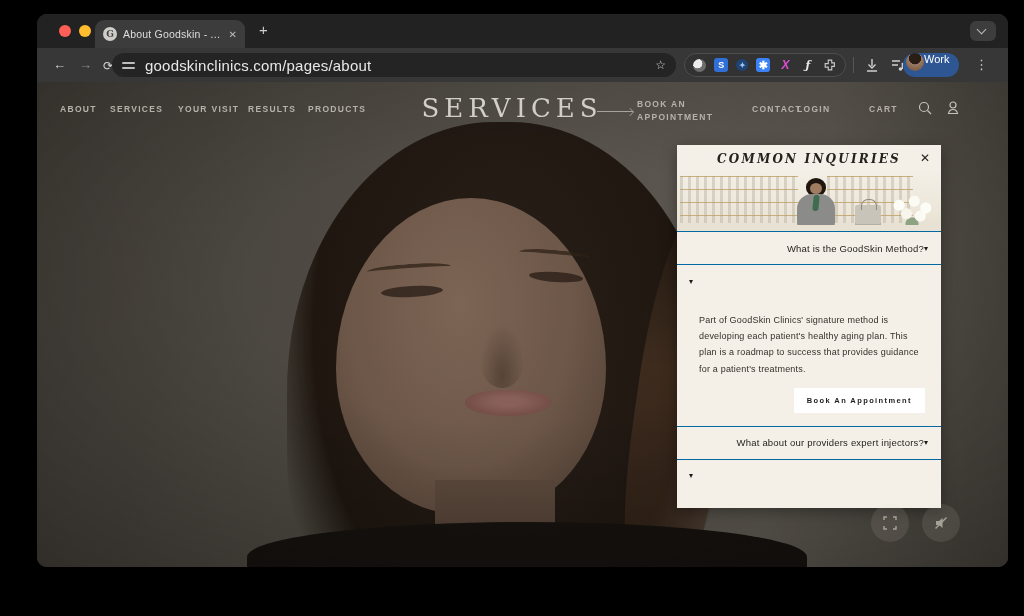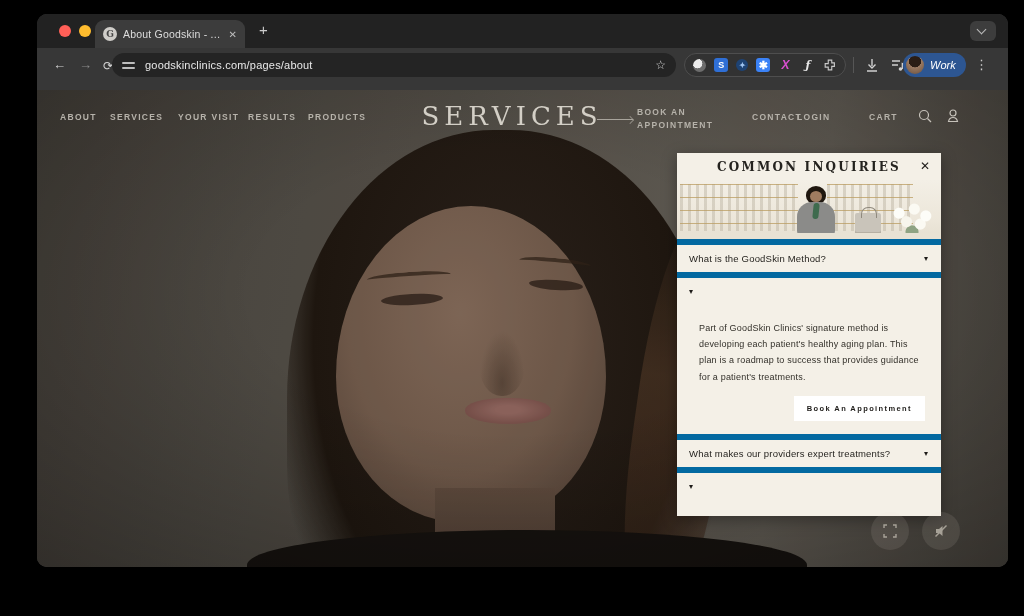--- a/index.html
+++ b/index.html
@@ -31,47 +31,47 @@
 
   
   .toolbar { position:absolute; left:0; top:34px; width:100%; height:34px; background:#373737; }
   .navbtn { position:absolute; top:9px; font-size:13px; line-height:16px; }
   .omnibox { position:absolute; left:75px; top:5px; width:564px; height:24px; border-radius:12px;
              background:#242424; display:flex; align-items:center; padding:0 10px; gap:9px; }
   .tuneicon { width:14px; height:10px; position:relative; flex:0 0 auto; }
   .tuneicon::before, .tuneicon::after { content:""; position:absolute; left:0; width:13px; height:1.6px;
              background:#bdbdbd; border-radius:1px; }
   .tuneicon::before { top:2px; } .tuneicon::after { top:7px; }
-  .url { font-size:11px; color:#e8e8e8; letter-spacing:.2px; flex:1; white-space:nowrap;
+  .url { font-size:15px; color:#e8e8e8; letter-spacing:.2px; flex:1; white-space:nowrap;
          overflow:hidden; }
   .star { font-size:12px; color:#cfcfcf; flex:0 0 auto; }
   .extpill { position:absolute; left:647px; top:5px; width:162px; height:24px; border-radius:12px;
              background:#323232; border:1px solid #4e4e4e; display:flex; align-items:center;
              justify-content:space-between; padding:0 8px; }
   .exticon { width:14px; height:14px; display:flex; align-items:center; justify-content:center;
              font-size:9px; font-weight:bold; border-radius:3px; }
   .e-circle { width:13px; height:13px; border-radius:50%;
               background:radial-gradient(circle at 35% 35%, #ececec 40%, #6d6d6d 42%); }
   .e-s { background:#2f6fd6; color:#fff; }
   .e-dot { width:12px; height:12px; border-radius:50%; background:#1e4374; color:#9fc3ef; font-size:8px; }
   .e-gear { background:#3b82f6; color:#fff; font-size:11px; }
   .e-x { color:#d94fd0; font-size:12px; font-style:italic; }
   .e-f { color:#e8e8e8; font-style:italic; font-family:"DejaVu Serif", serif; font-size:11px; }
   .sep { position:absolute; left:816px; top:9px; width:1px; height:16px; background:#565656; }
   .tool-svg { position:absolute; top:8px; }
   .profilepill { position:absolute; left:866px; top:5px; height:24px; border-radius:12px;
-                 background:#2d5692; display:flex; align-items:center; gap:6px; padding:0 10px 0 3px;font-style:italic; }
+                 background:#2d5692; display:flex; padding:0 10px 0 3px; }
   .avatar { width:18px; height:18px; border-radius:50%;
             background:radial-gradient(circle at 50% 30%, #2a1d15 38%, #9a7a62 40%, #6b4f3c 100%); }
   .profilename { font-size:11px; color:#fff; }
   .dots { position:absolute; left:938px; top:9px; font-size:13px; color:#cccccc; }
 
   
   .webpage { position:absolute; left:0; top:68px; width:971px; height:485px; overflow:hidden;
-             background:linear-gradient(100deg,#4e4942 0%,#5b564e 40%,#6e685f 76%,#565149 100%);margin-top:8px; }
+             background:linear-gradient(100deg,#4e4942 0%,#5b564e 40%,#6e685f 76%,#565149 100%); }
   .hair { position:absolute; left:250px; top:40px; width:430px; height:560px;
           border-radius:48% 48% 40% 40%;
           background:radial-gradient(ellipse at 50% 38%, #2d231c 0%, #221911 62%, rgba(24,17,12,0) 78%); }
   .hair-strand { position:absolute; left:598px; top:120px; width:90px; height:420px;
           border-radius:45%; transform:rotate(8deg);
           background:linear-gradient(180deg, rgba(74,52,38,.0), rgba(96,66,44,.55) 40%, rgba(60,40,28,.6)); }
   .face { position:absolute; left:299px; top:116px; width:270px; height:316px;
           border-radius:50% 50% 44% 46% / 54% 54% 46% 46%;
           background:radial-gradient(ellipse at 46% 34%, #8d7260 0%, #7b6251 55%, #5d4a3d 92%); }
   .brow { position:absolute; height:10px; border-top:4px solid rgba(52,38,26,.75); border-radius:50%; }
@@ -107,21 +107,21 @@
   .book { position:absolute; left:600px; top:16px; font-size:8.5px; font-weight:bold;
           letter-spacing:1.3px; color:#b6b2aa; line-height:1.5; white-space:pre-line; }
   .nav-ico { position:absolute; top:18px; width:16px; height:16px; }
 
   
   .panel { position:absolute; left:640px; top:63px; width:264px; height:363px; background:#f4f0e7;
            z-index:6; box-shadow:0 4px 14px rgba(0,0,0,.35); font-family:"Liberation Sans",sans-serif; }
   .panel-header { position:relative; height:27px; }
   .panel-title { position:absolute; left:0; right:0; top:7px; text-align:center;
            font-family:"DejaVu Serif", serif; font-size:12px; font-weight:bold; letter-spacing:2.2px;
-           color:#24221e; }
+           color:#24221e;font-style:italic; }
   .panel-close { position:absolute; right:11px; top:6px; font-size:12px; color:#1e1c19; }
   .photo { position:relative; height:59px; overflow:hidden;
            background:linear-gradient(180deg,#f3efe6 0%,#ece6d9 70%,#e5dfd1 100%); }
   .shelves { position:absolute; top:4px; bottom:8px; background:
            repeating-linear-gradient(180deg, rgba(186,156,96,.75) 0 1px, rgba(0,0,0,0) 1px 13px),
            repeating-linear-gradient(90deg, rgba(190,182,165,.5) 0 3px, rgba(0,0,0,0) 3px 8px); }
   .shelves.left { left:3px; width:118px; }
   .shelves.right { left:150px; width:86px; }
   .clinic-woman { position:absolute; left:116px; top:6px; width:46px; height:53px; }
   .cw-hair { position:absolute; left:13px; top:0; width:20px; height:18px; border-radius:50% 50% 45% 45%;
@@ -139,21 +139,21 @@
                         radial-gradient(circle at 38% 55%, #f7f5ec 5px, rgba(0,0,0,0) 6px),
                         radial-gradient(circle at 68% 62%, #fbfaf3 5px, rgba(0,0,0,0) 6px),
                         radial-gradient(circle at 50% 85%, #8fa383 6px, rgba(0,0,0,0) 7px); }
   .bag { position:absolute; left:178px; bottom:4px; width:26px; height:22px; background:#c9c4ba;
          border-radius:2px; box-shadow:inset 0 -3px 0 #b5afa3; }
   .bag::before { content:""; position:absolute; left:6px; top:-6px; width:14px; height:10px;
          border:1.5px solid #8f897d; border-bottom:none; border-radius:7px 7px 0 0; }
   .counter { position:absolute; left:0; right:0; bottom:0; height:6px; background:#e8e2d4; }
 
   .row { position:relative; height:33px; display:flex; align-items:center;
-         border-top:6px solid #0369a1; padding:0 13px 0 12px; }
+         border-top:1px solid #0369a1; padding:0 13px 0 12px;text-align:right; }
   .q { flex:1; font-size:9.5px; color:#262420; letter-spacing:.2px; }
   .caret { font-size:8px; color:#1e1c19; }
   .answer-block { border-top:none; padding:15px 18px 0 22px; }
   .answer { font-size:9px; line-height:1.8; color:#33302a; letter-spacing:.2px; }
   .cta-row { text-align:right; padding:11px 16px 13px 0; }
   .cta { display:inline-block; background:#ffffff; color:#1e1c19; font-size:7.5px; font-weight:bold;
          letter-spacing:1.4px; padding:8px 13px; border:none; }
 
   
   .vctrl { position:absolute; top:422px; width:38px; height:38px; border-radius:50%;
@@ -292,21 +292,21 @@
           <span class="caret">▾</span>
         </div>
         <div class="answer-block">
           <p class="answer">Part of GoodSkin Clinics' signature method is developing each patient's healthy aging plan. This plan is a roadmap to success that provides guidance for a patient's treatments.</p>
         </div>
         <div class="cta-row">
           <button class="cta">Book An Appointment</button>
         </div>
 
         <div class="row">
-          <span class="q">What makes our providers expert treatments?</span>
+          <span class="q">What about our providers expert injectors?</span>
           <span class="caret">▾</span>
         </div>
         <div class="row">
           <span class="caret">▾</span>
         </div>
       </div>
 
       <div class="vctrl fs">
         <svg width="16" height="16" viewBox="0 0 16 16">
           <path d="M2 5V2h3 M11 2h3v3 M14 11v3h-3 M5 14H2v-3" fill="none" stroke="#efe9dc" stroke-width="1.4"></path>

